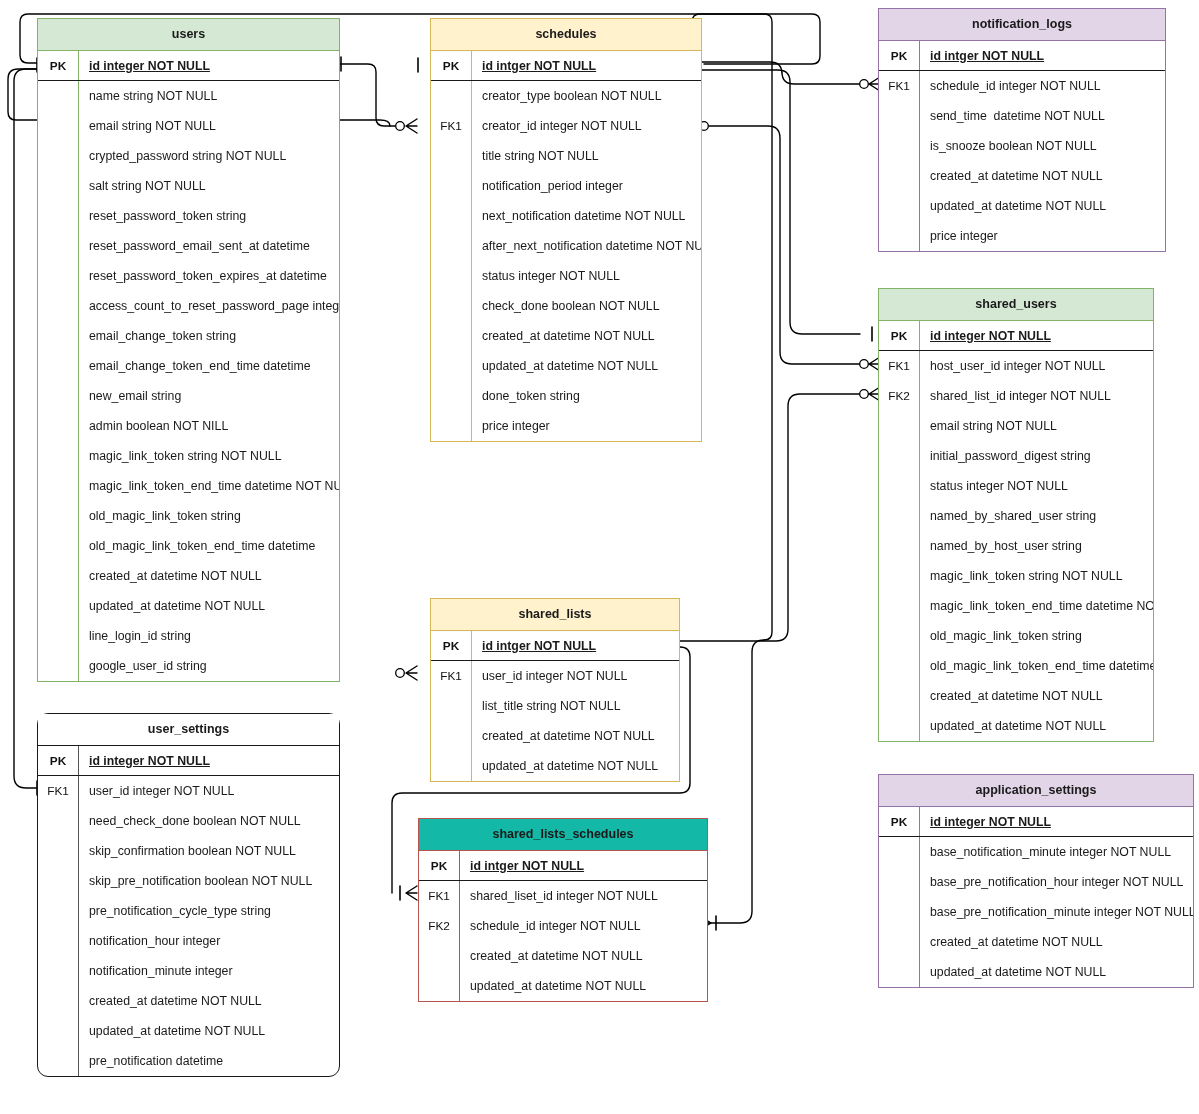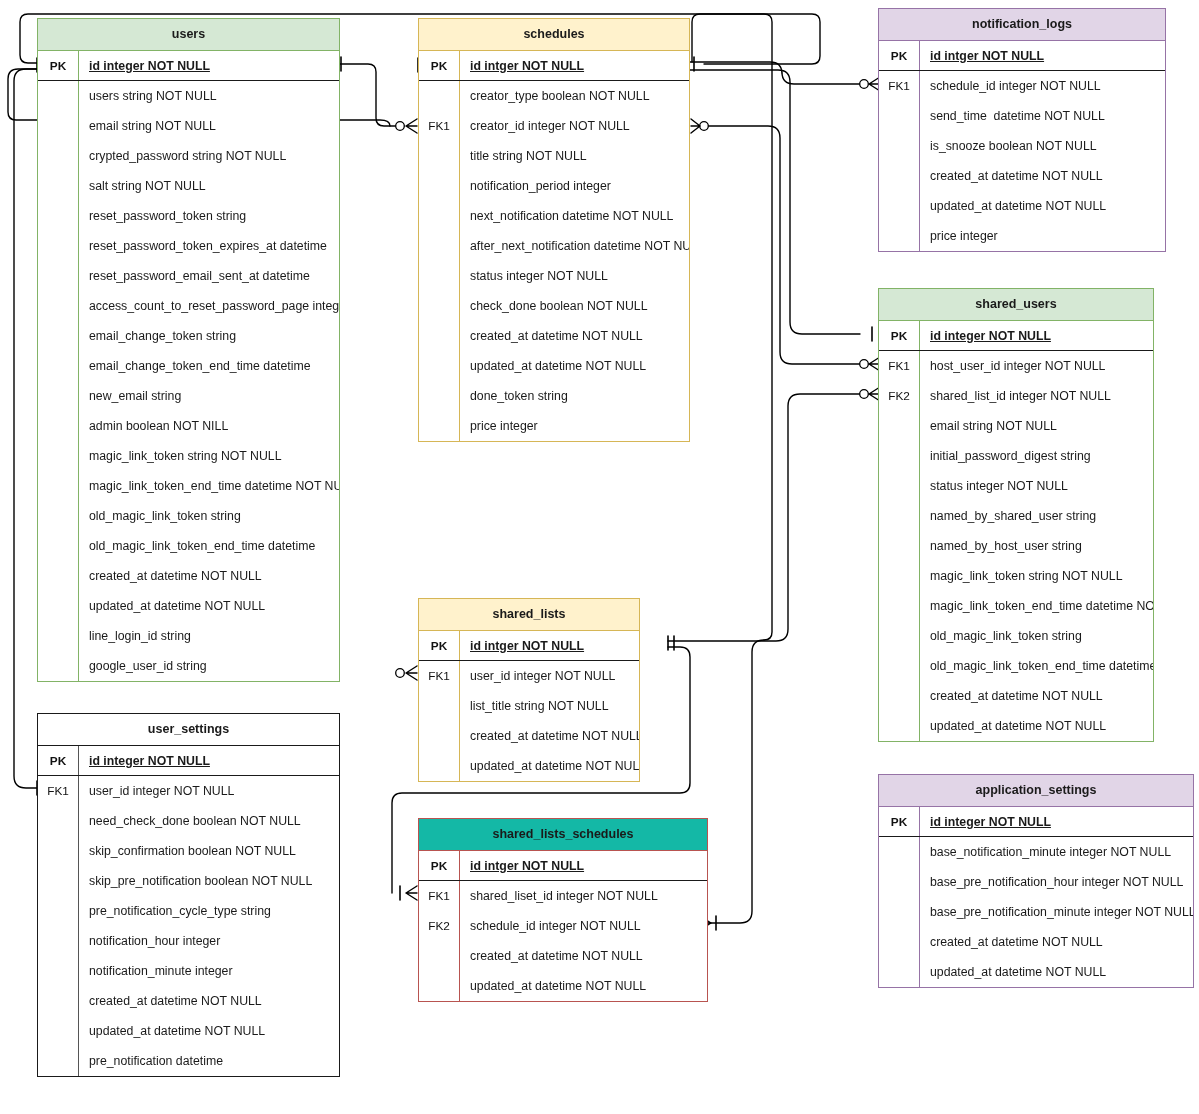--- a/index.html
+++ b/index.html
@@ -73,30 +73,30 @@
     border-left:1px solid #999;
     height:100%;
     display:flex;
     align-items:center;
   }
   .erow .key.fk{font-weight:normal;}
   
   .c-green{border-color:#82b366;}
   .c-green .etitle{background:#d5e8d4;border-bottom-color:#82b366;}
   .c-green .erow .fld.bordered{border-left-color:#82b366;}
-  .c-yellow{border-color:#d6b656;}
+  .c-yellow{border-color:#d6b656;margin-left:12px;}
   .c-yellow .etitle{background:#fff2cc;border-bottom-color:#d6b656;}
   .c-yellow .erow .fld.bordered{border-left-color:#d6b656;}
   .c-purple{border-color:#9673a6;}
   .c-purple .etitle{background:#e1d5e7;border-bottom-color:#9673a6;}
   .c-purple .erow .fld.bordered{border-left-color:#9673a6;}
   .c-red{border-color:#b85450;}
   .c-red .etitle{background:#14b8a6;border-bottom-color:#b85450;}
   .c-red .erow .fld.bordered{border-left-color:#b85450;}
-  .c-plain{border-color:#1a1a1a;}
+  .c-plain{border-color:#1a1a1a;border-radius:11px;}
   .c-plain .etitle{background:#ffffff;border-bottom-color:#1a1a1a;}
   .c-plain .erow .fld.bordered{border-left-color:#555;}
 </style>
 </head>
 <body>
 
 <div id="canvas">
 
   <svg id="edges" viewBox="0 0 1199 1114" width="1199" height="1114" xmlns="http://www.w3.org/2000/svg">
     <g fill="none" stroke="#000000" stroke-width="1.4" stroke-linecap="round" stroke-linejoin="round">
@@ -183,45 +183,45 @@
 
   <div id="entity-layer">
       <div class="entity c-green" style="left: 37px; top: 18px; width: 303px;">
         <div class="etitle">users</div>
         <div class="erow pk">
           <div class="key">PK</div>
           <div class="fld bordered">id integer NOT NULL</div>
         </div>
         <div class="erow">
           <div class="key fk"></div>
-          <div class="fld bordered">users string NOT NULL</div>
+          <div class="fld bordered">name string NOT NULL</div>
         </div>
         <div class="erow">
           <div class="key fk"></div>
           <div class="fld bordered">email string NOT NULL</div>
         </div>
         <div class="erow">
           <div class="key fk"></div>
           <div class="fld bordered">crypted_password string NOT NULL</div>
         </div>
         <div class="erow">
           <div class="key fk"></div>
           <div class="fld bordered">salt string NOT NULL</div>
         </div>
         <div class="erow">
           <div class="key fk"></div>
           <div class="fld bordered">reset_password_token string</div>
         </div>
         <div class="erow">
           <div class="key fk"></div>
+          <div class="fld bordered">reset_password_email_sent_at datetime</div>
+        </div>
+        <div class="erow">
+          <div class="key fk"></div>
           <div class="fld bordered">reset_password_token_expires_at datetime</div>
-        </div>
-        <div class="erow">
-          <div class="key fk"></div>
-          <div class="fld bordered">reset_password_email_sent_at datetime</div>
         </div>
         <div class="erow">
           <div class="key fk"></div>
           <div class="fld bordered">access_count_to_reset_password_page integer</div>
         </div>
         <div class="erow">
           <div class="key fk"></div>
           <div class="fld bordered">email_change_token string</div>
         </div>
         <div class="erow">
@@ -434,21 +434,21 @@
         </div>
         <div class="erow">
           <div class="key fk"></div>
           <div class="fld bordered">created_at datetime NOT NULL</div>
         </div>
         <div class="erow">
           <div class="key fk"></div>
           <div class="fld bordered">updated_at datetime NOT NULL</div>
         </div>
       </div>
-      <div class="entity c-yellow" style="left: 418px; top: 598px; width: 222px;">
+      <div class="entity c-yellow" style="left: 418px; top: 598px; width: 250px;">
         <div class="etitle">shared_lists</div>
         <div class="erow pk">
           <div class="key">PK</div>
           <div class="fld bordered">id intger NOT NULL</div>
         </div>
         <div class="erow">
           <div class="key fk">FK1</div>
           <div class="fld bordered">user_id integer NOT NULL</div>
         </div>
         <div class="erow">

